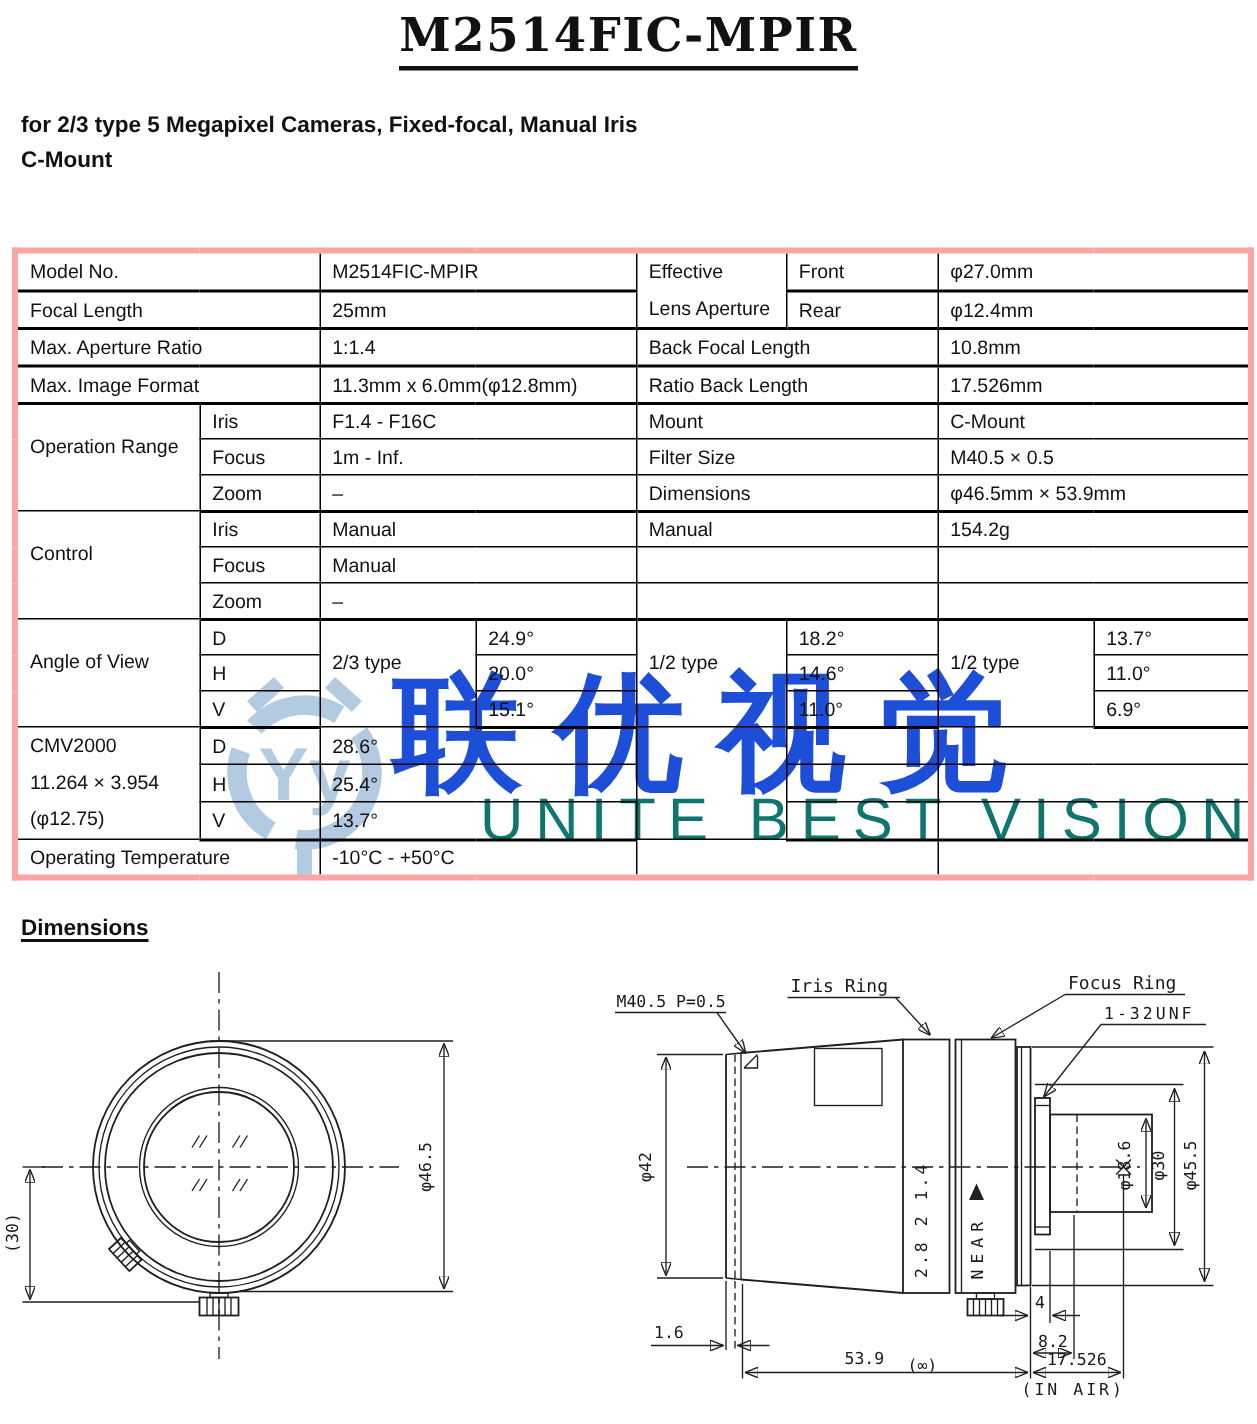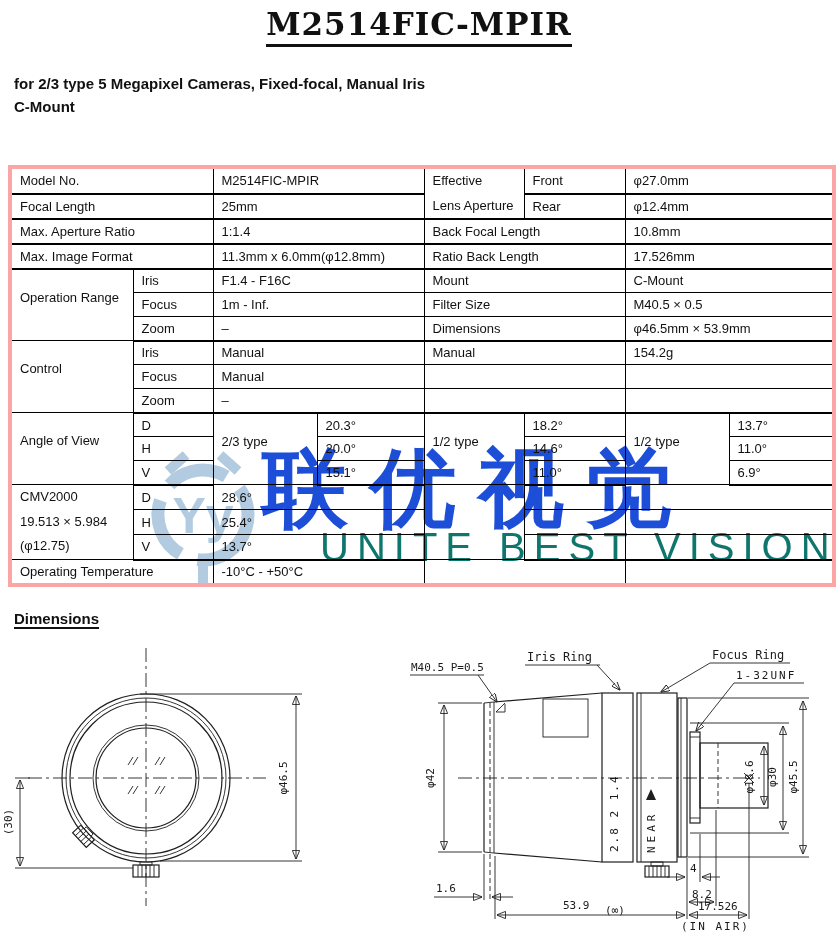--- a/index.html
+++ b/index.html
@@ -161,42 +161,42 @@
   <tr class="sec">
     <td>Zoom</td>
     <td colspan="2">–</td>
     <td colspan="2"></td>
     <td colspan="2"></td>
   </tr>
   <tr>
     <td rowspan="3" class="vtop">Angle of View</td>
     <td>D</td>
     <td rowspan="3" class="vtop">2/3 type</td>
-    <td>20.3°</td>
+    <td>24.9°</td>
     <td rowspan="3" class="vtop">1/2 type</td>
     <td>18.2°</td>
     <td rowspan="3" class="vtop">1/2 type</td>
     <td>13.7°</td>
   </tr>
   <tr>
     <td>H</td>
     <td>20.0°</td>
     <td>14.6°</td>
     <td>11.0°</td>
   </tr>
   <tr class="sec">
     <td>V</td>
     <td>15.1°</td>
     <td>11.0°</td>
     <td>6.9°</td>
   </tr>
   <tr>
     <td rowspan="3" class="vtop lines">
       <div>CMV2000</div>
-      <div>19.513 × 5.984</div>
+      <div>11.264 × 3.954</div>
       <div>(φ12.75)</div>
     </td>
     <td>D</td>
     <td colspan="2">28.6°</td>
     <td rowspan="3"></td>
     <td></td>
     <td colspan="2"></td>
   </tr>
   <tr>
     <td>H</td>

